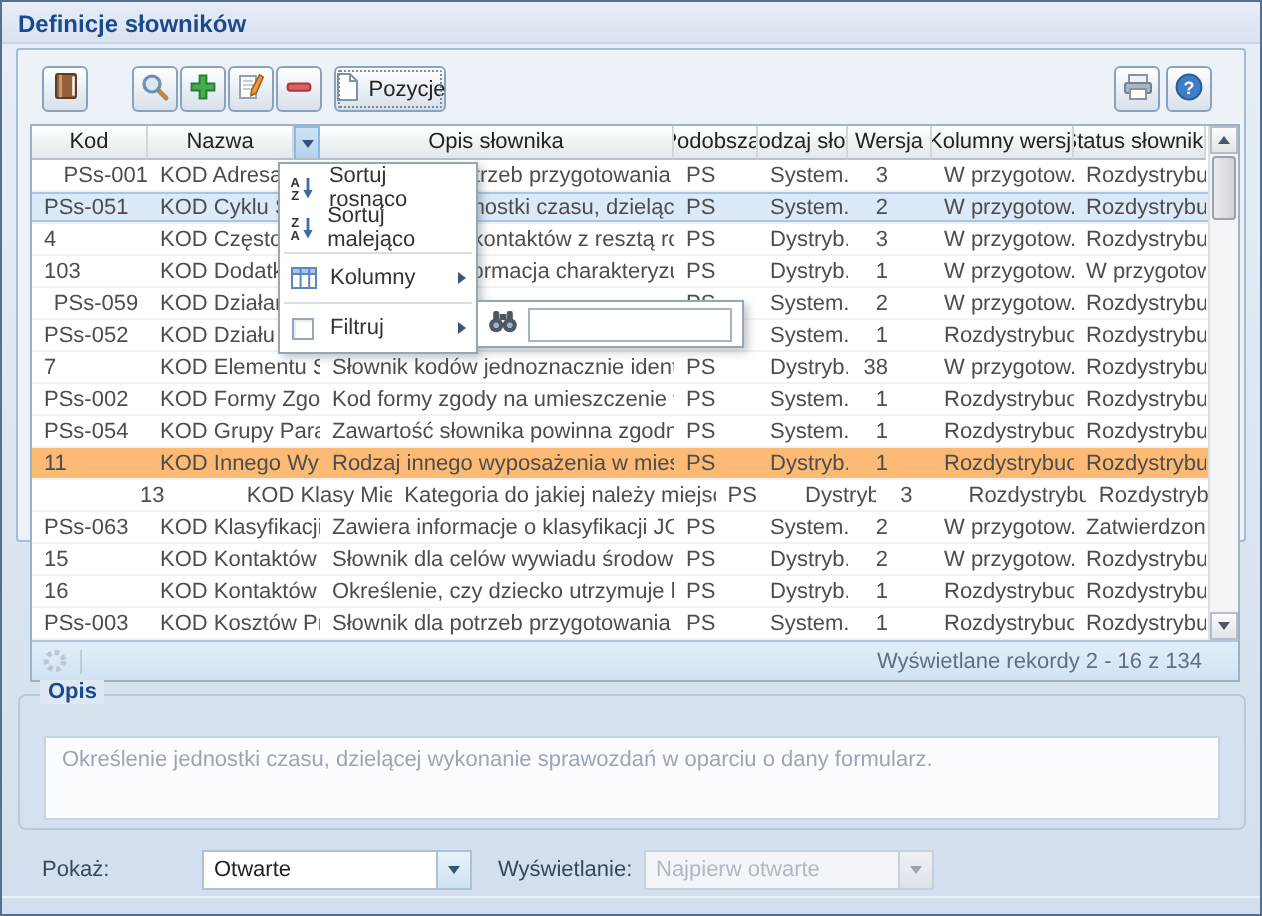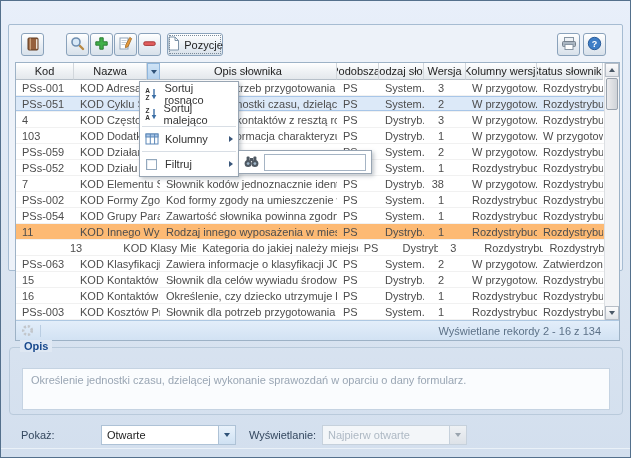--- a/index.html
+++ b/index.html
@@ -106,20 +106,23 @@
   .select.disabled .sel-text{color:#aeb9c4;}
   .select.disabled .sel-trig{background:linear-gradient(#eef1f4,#dde2e8);border-left-color:#c6d1dc;}
   .select.disabled .tri-dn{border-top-color:#9aa4ae;}
 
   .bottom-line{position:absolute;left:0;right:0;bottom:8px;height:1px;background:#eaf1f8;}
 </style>
 </head>
 <body>
 
 <div id="window">
+  <div class="titlebar">
+    <div class="title">Definicje słowników</div>
+  </div>
 
   <div class="panel">
 
     <div class="tbtn btn-book">
       <span>
         <svg width="16" height="16" viewBox="0 0 16 16">
           <rect x="3" y="2" width="10" height="12" rx="1" fill="#96603c" stroke="#5f3a20"></rect>
           <rect x="4.6" y="2.4" width="1.4" height="11.2" fill="#c8a07a"></rect>
           <rect x="11.1" y="3.2" width="1.3" height="9.6" fill="#f5f0e6"></rect>
         </svg>
@@ -194,21 +197,21 @@
           </div>
           <div class="hcell" style="width: 177px;">Opis słownika</div>
           <div class="hcell" style="width: 42px;">Podobszar</div>
           <div class="hcell" style="width: 45px;">Rodzaj słow</div>
           <div class="hcell" style="width: 42px;">Wersja</div>
           <div class="hcell" style="width: 71px;">Kolumny wersji</div>
           <div class="hcell" style="width: 66px;">Status słownika</div>
         </div>
       <div class="grid-body" id="grid-rows">
           <div class="grid-row">
-            <span class="cell c-kod" style="width: 58px;">PSs-001</span>
+            <span class="cell c-kod" style="width: 58px; text-align: right;">PSs-001</span>
             <span class="cell c-nazwa" style="width: 86px;">KOD Adresatów Pr...</span>
             <span class="cell c-opis" style="width: 177px;">Słownik dla potrzeb przygotowania sprawo...</span>
             <span class="cell c-podobszar" style="width: 42px;">PS</span>
             <span class="cell c-rodzaj" style="width: 45px;">System...</span>
             <span class="cell c-wersja" style="width: 42px;">3</span>
             <span class="cell c-status_wersji" style="width: 71px;">W przygotow...</span>
             <span class="cell c-status_slownika" style="width: 66px;">Rozdystrybuo...</span>
           </div>
           <div class="grid-row selected">
             <span class="cell c-kod" style="width: 58px;">PSs-051</span>
@@ -234,21 +237,21 @@
             <span class="cell c-kod" style="width: 58px;">103</span>
             <span class="cell c-nazwa" style="width: 86px;">KOD Dodatkowej Inf...</span>
             <span class="cell c-opis" style="width: 177px;">Dodatkowa informacja charakteryzująca syt...</span>
             <span class="cell c-podobszar" style="width: 42px;">PS</span>
             <span class="cell c-rodzaj" style="width: 45px;">Dystryb...</span>
             <span class="cell c-wersja" style="width: 42px;">1</span>
             <span class="cell c-status_wersji" style="width: 71px;">W przygotow...</span>
             <span class="cell c-status_slownika" style="width: 66px;">W przygotow...</span>
           </div>
           <div class="grid-row">
-            <span class="cell c-kod" style="width: 58px;">PSs-059</span>
+            <span class="cell c-kod" style="width: 58px; text-align: center;">PSs-059</span>
             <span class="cell c-nazwa" style="width: 86px;">KOD Działań PRZEM...</span>
             <span class="cell c-opis" style="width: 177px;"></span>
             <span class="cell c-podobszar" style="width: 42px;">PS</span>
             <span class="cell c-rodzaj" style="width: 45px;">System...</span>
             <span class="cell c-wersja" style="width: 42px;">2</span>
             <span class="cell c-status_wersji" style="width: 71px;">W przygotow...</span>
             <span class="cell c-status_slownika" style="width: 66px;">Rozdystrybuo...</span>
           </div>
           <div class="grid-row">
             <span class="cell c-kod" style="width: 58px;">PSs-052</span>

